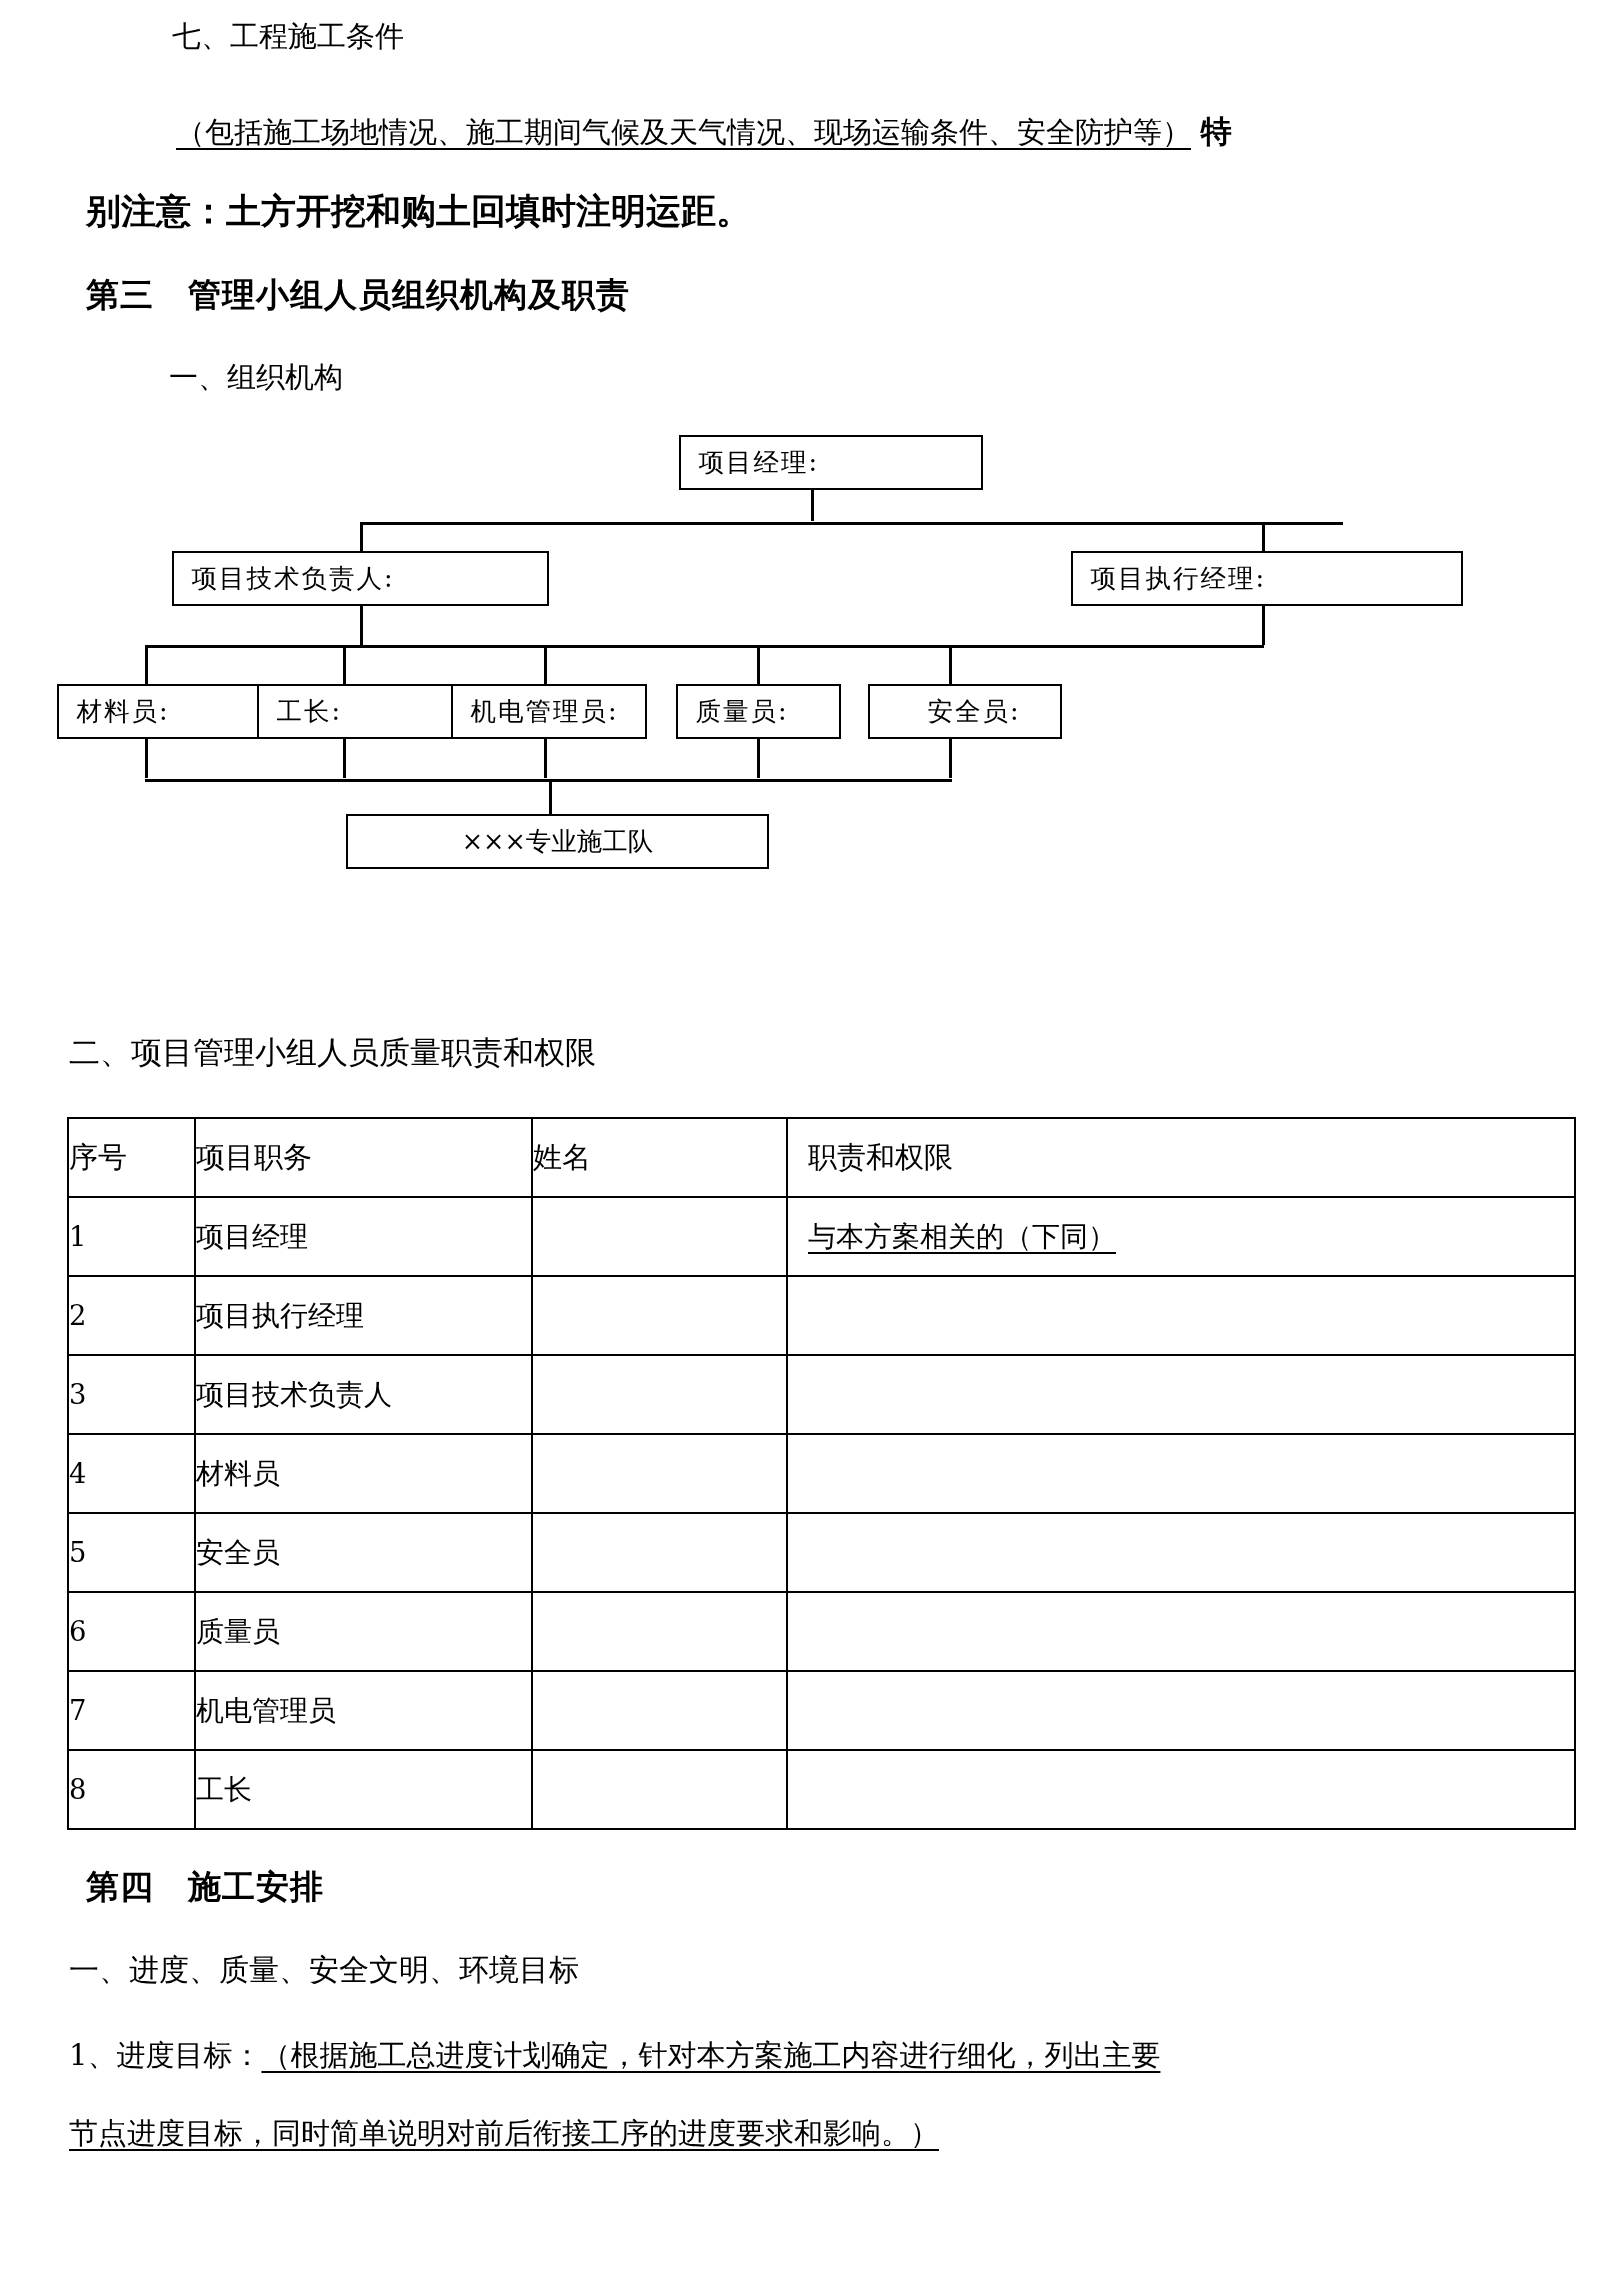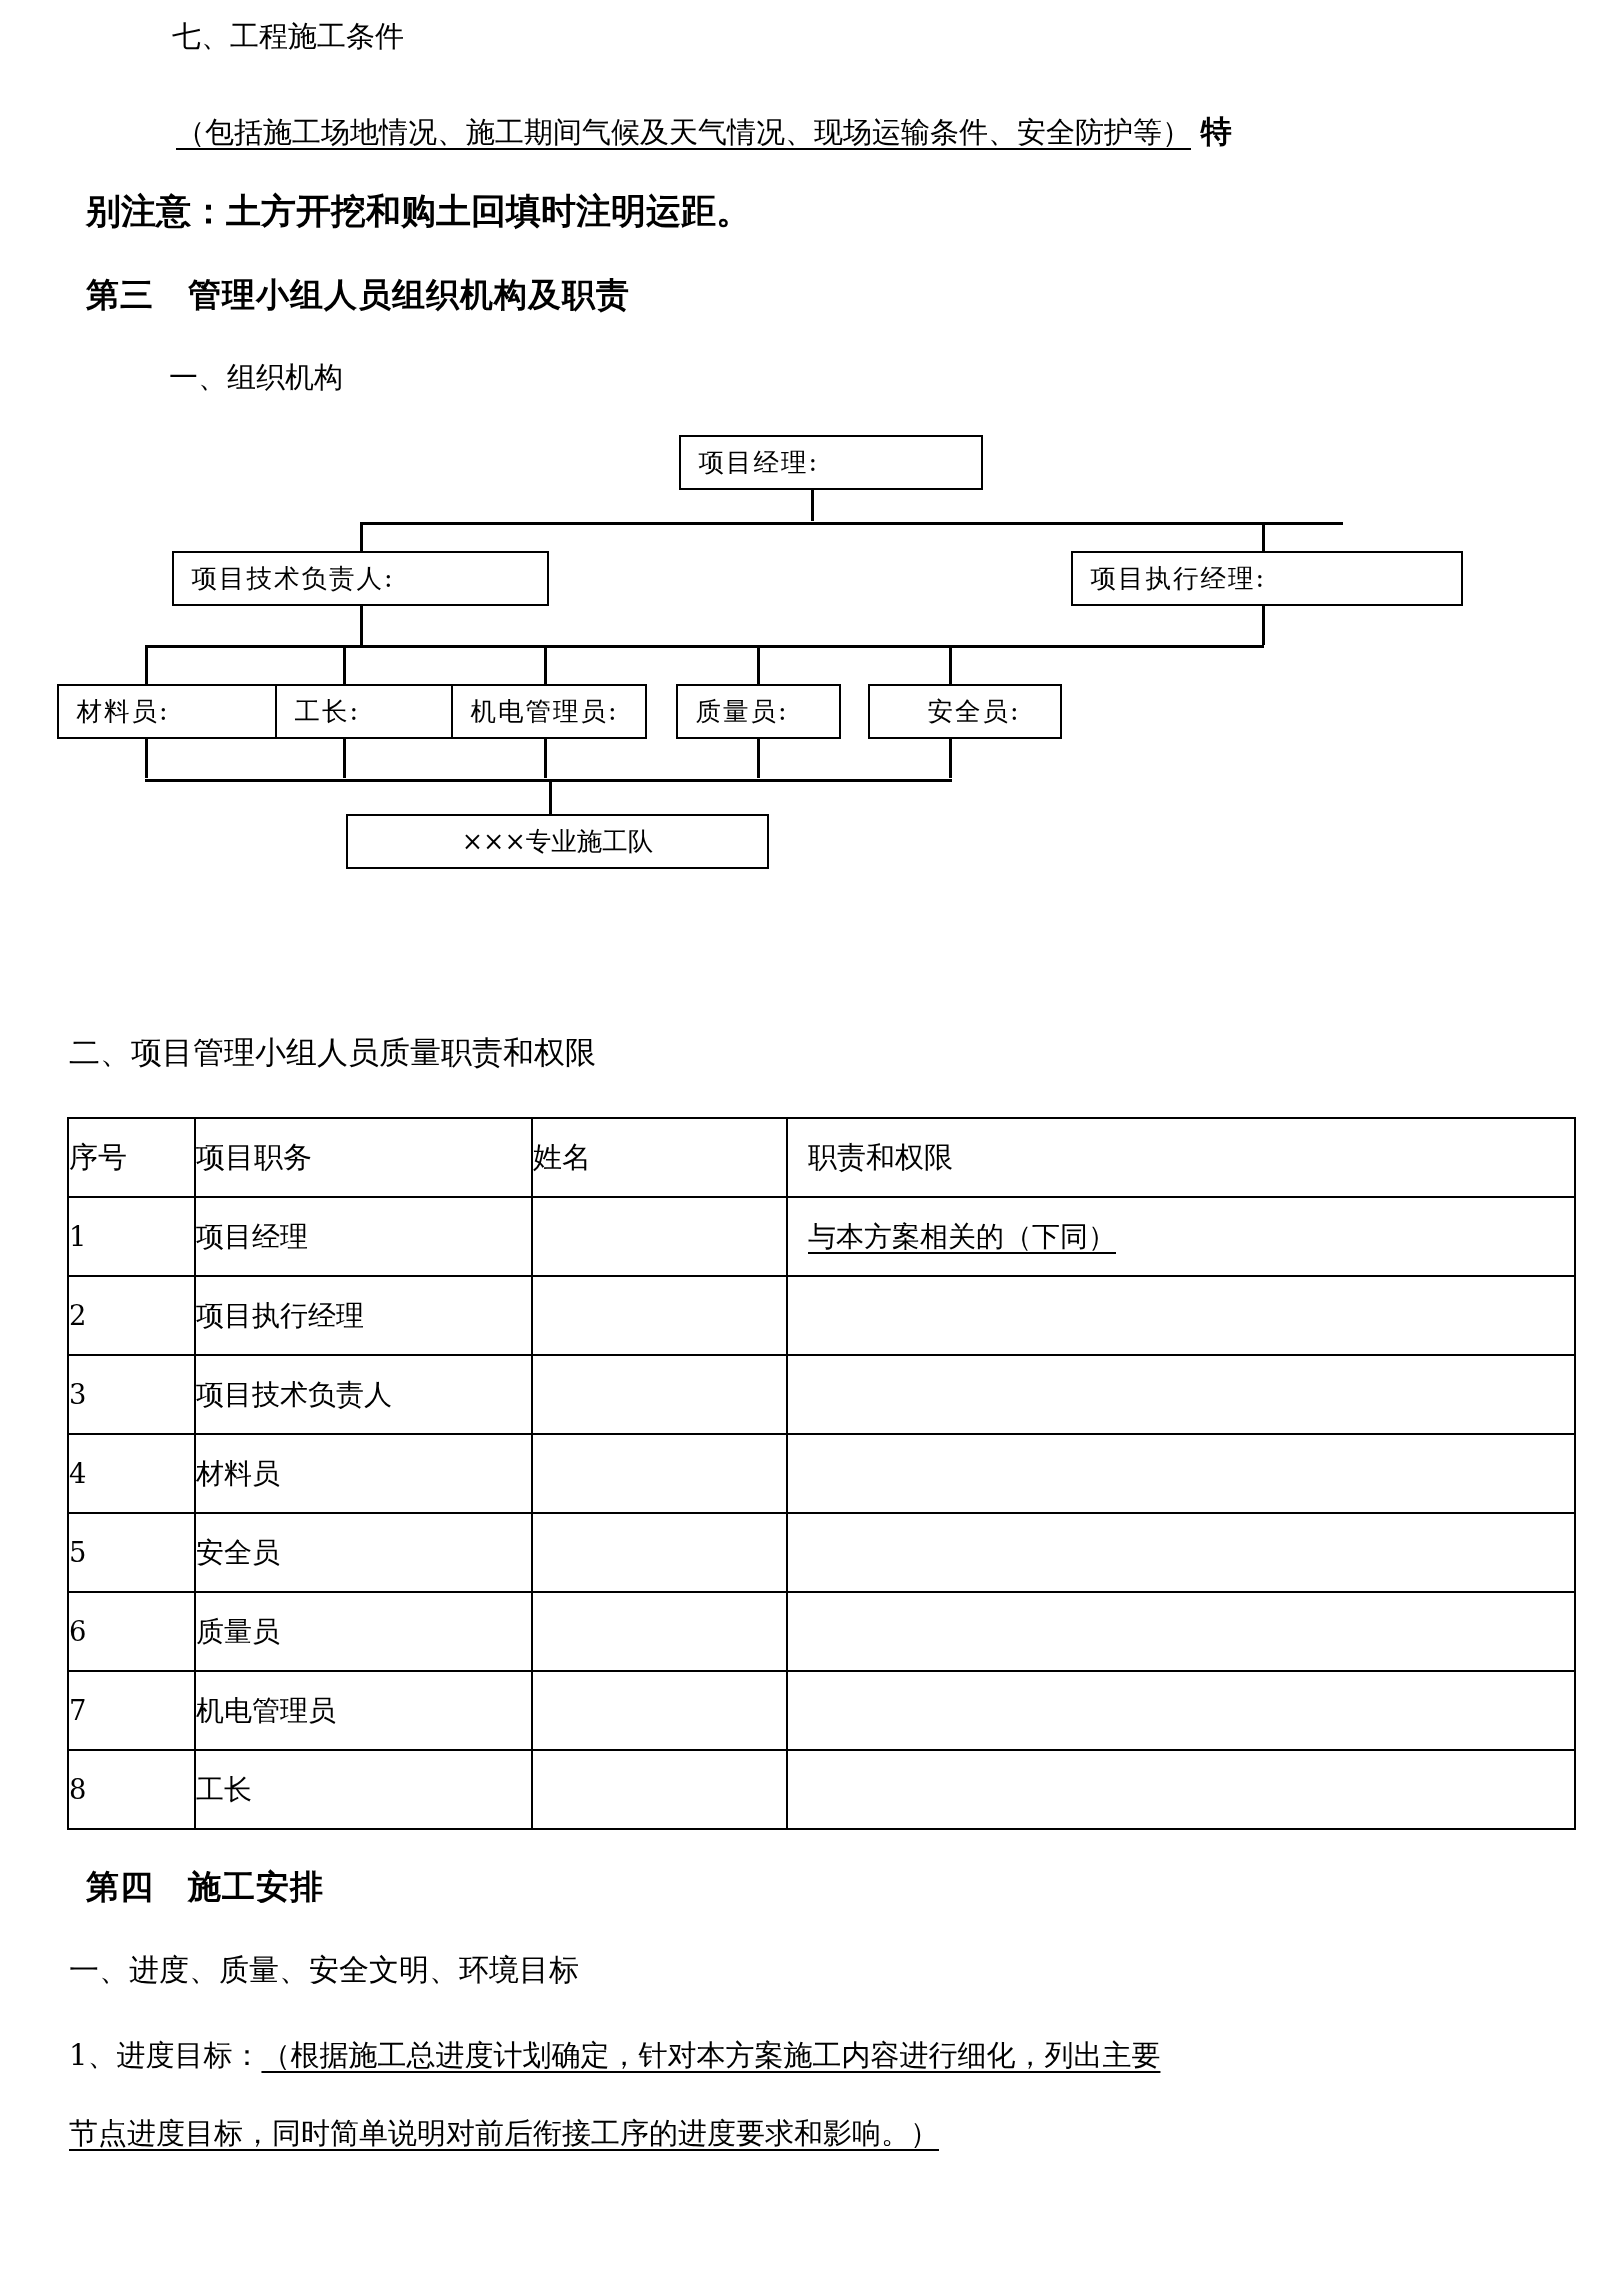--- a/index.html
+++ b/index.html
@@ -137,21 +137,21 @@
 
     <div class="oc-line vline" style="left:145px; top:233px; height:39px;"></div>
     <div class="oc-line vline" style="left:343px; top:233px; height:39px;"></div>
     <div class="oc-line vline" style="left:544px; top:233px; height:39px;"></div>
     <div class="oc-line vline" style="left:757px; top:233px; height:39px;"></div>
     <div class="oc-line vline" style="left:949px; top:233px; height:39px;"></div>
 
     <div class="oc-box" style="left:57px; top:272px; width:235px; height:55px;align-items:center;">
       <span class="pad">材料员:</span>
     </div>
-    <div class="oc-box" style="left:257px; top:272px; width:216px; height:55px;margin-left:18px;">
+    <div class="oc-box" style="left:257px; top:272px; width:216px; height:55px;">
       <span class="pad">工长:</span>
     </div>
     <div class="oc-box" style="left:451px; top:272px; width:196px; height:55px;">
       <span class="pad">机电管理员:</span>
     </div>
     <div class="oc-box" style="left:676px; top:272px; width:165px; height:55px;">
       <span class="pad">质量员:</span>
     </div>
     <div class="oc-box" style="left:868px; top:272px; width:194px; height:55px;padding-left:40px;">
       <span class="pad">安全员:</span>

